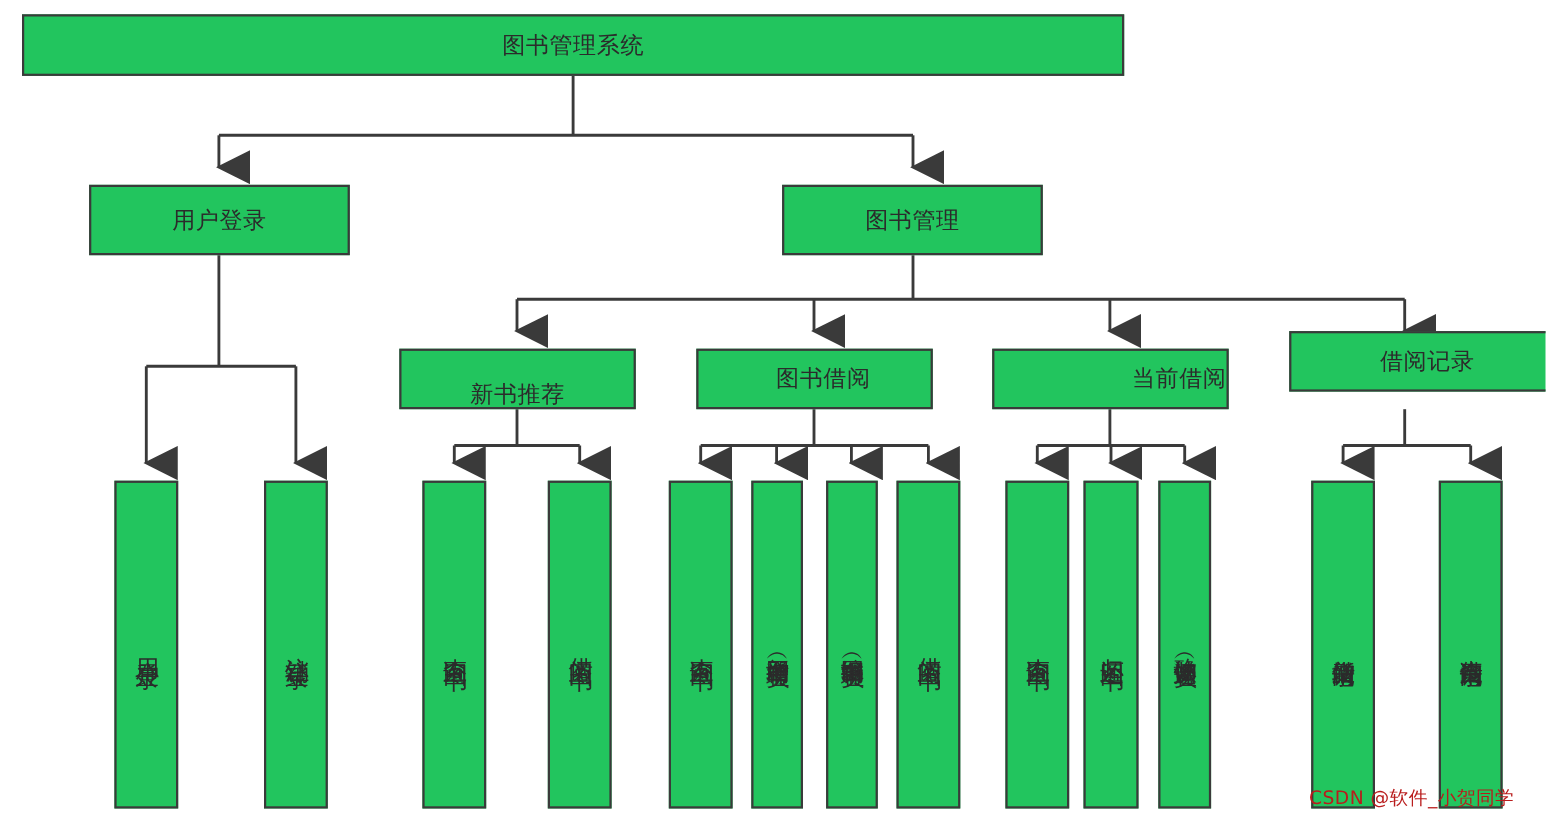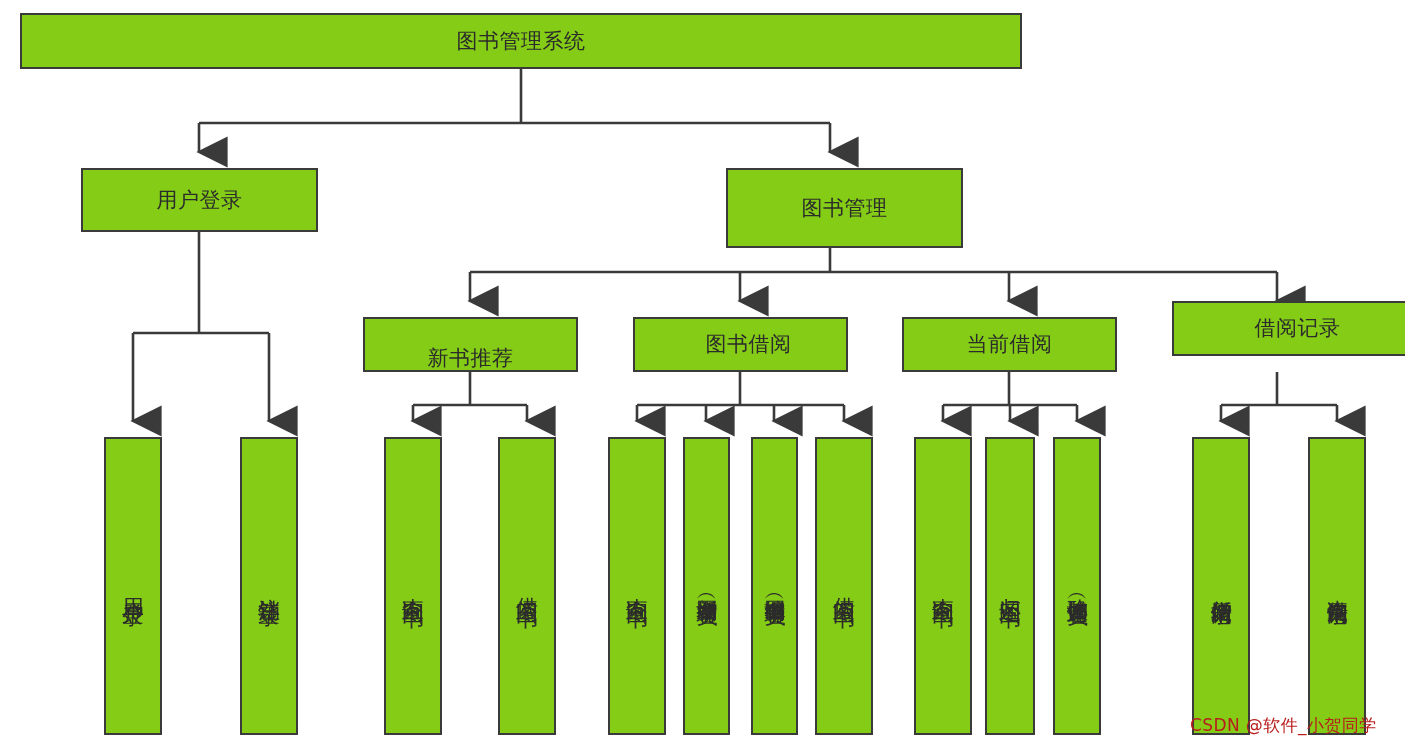--- a/index.html
+++ b/index.html
@@ -24,21 +24,21 @@
     top: 0;
     left: 0;
     width: 1405px;
     height: 747px;
     pointer-events: none;
   }
   .node {
     position: absolute;
     box-sizing: border-box;
     border: 2px solid #3a3a3a;
-    background: #84cc16;
+    background: #22c55e;
     display: flex;
     align-items: center;
     justify-content: center;
     overflow: hidden;
   }
   .node-label {
     color: #2b2b2b;
     font-size: 21px;
     line-height: 1.08;
     letter-spacing: 0.5px;
@@ -125,31 +125,31 @@
     </g>
   </svg>
 
   <div class="node" style="left:20px; top:13px; width:1002px; height:56px;">
     <span class="node-label">图书管理系统</span>
   </div>
 
   <div class="node" style="left:81px; top:168px; width:237px; height:64px;">
     <span class="node-label">用户登录</span>
   </div>
-  <div class="node" style="left:726px; top:168px; width:237px; height:80px;">
+  <div class="node" style="left:711px; top:168px; width:237px; height:64px;">
     <span class="node-label">图书管理</span>
   </div>
 
   <div class="node" style="left:363px; top:317px; width:215px; height:55px;align-items:flex-end;">
     <span class="node-label">新书推荐</span>
   </div>
   <div class="node" style="left:633px; top:317px; width:215px; height:55px;padding-left:16px;">
     <span class="node-label">图书借阅</span>
   </div>
-  <div class="node" style="left:902px; top:317px; width:215px; height:55px;">
+  <div class="node" style="left:902px; top:317px; width:215px; height:55px;justify-content:flex-end;">
     <span class="node-label">当前借阅</span>
   </div>
   <div class="node" style="left:1172px; top:301px; width:251px; height:55px;">
     <span class="node-label">借阅记录</span>
   </div>
 
   <div class="node vertical" style="left:104px; top:437px; width:58px; height:298px;">
     <span class="node-label">用户登录</span>
   </div>
   <div class="node vertical" style="left:240px; top:437px; width:58px; height:298px;">

